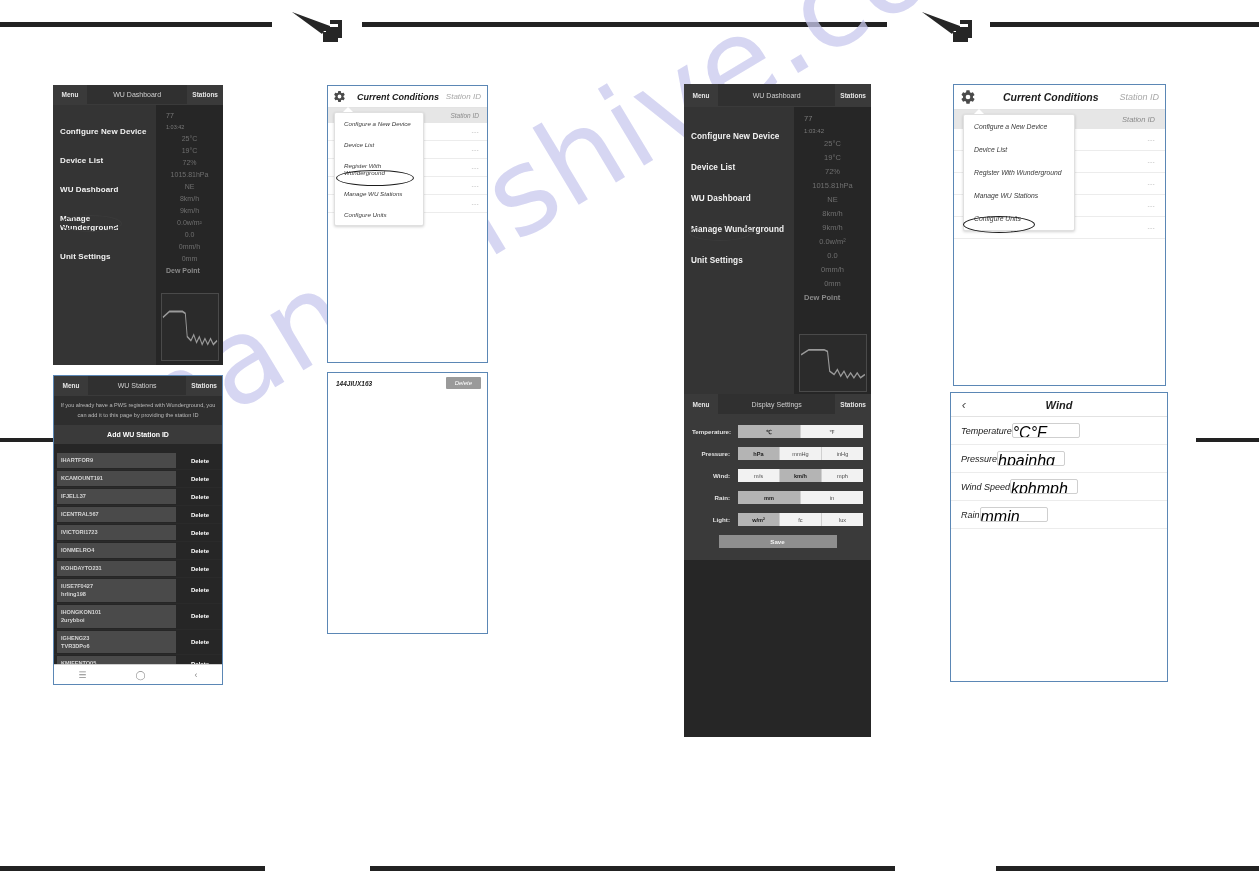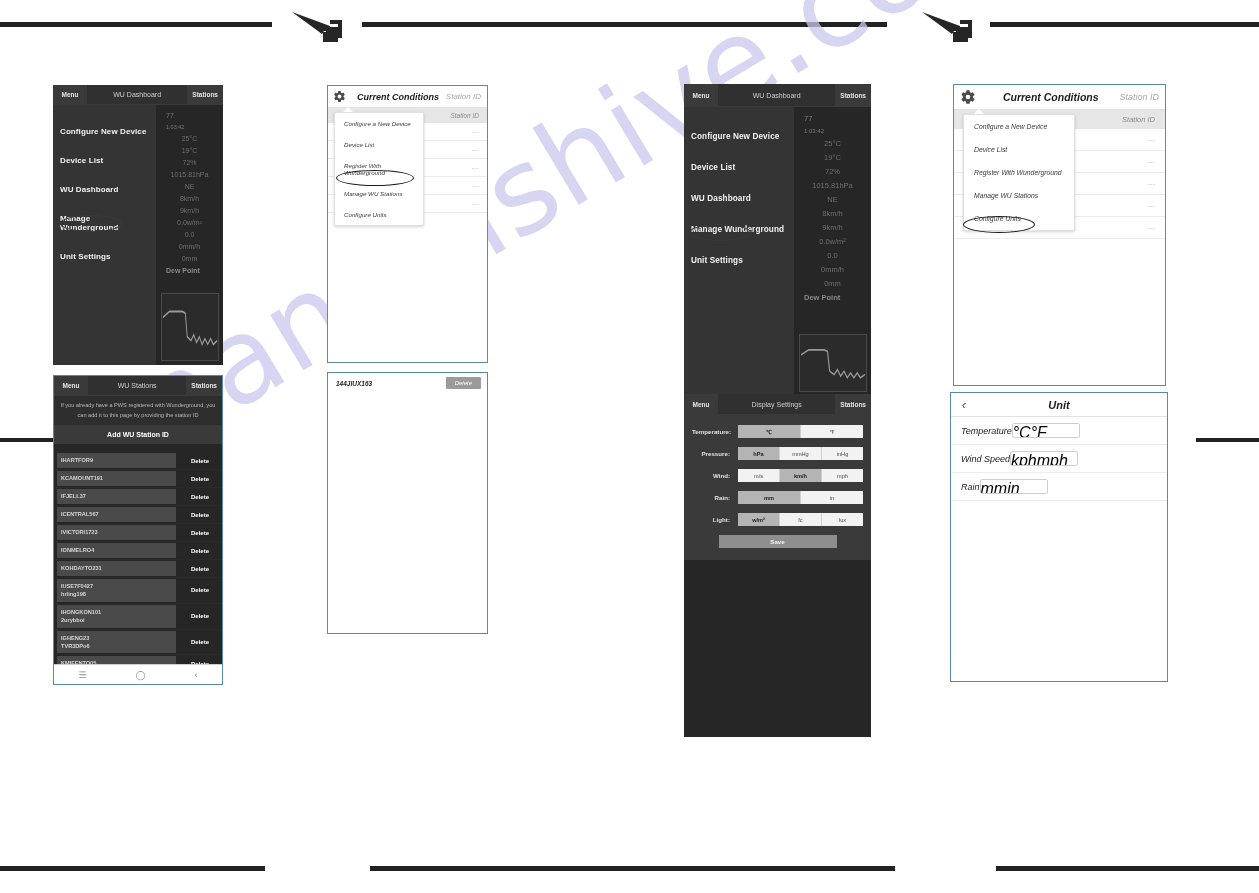--- a/index.html
+++ b/index.html
@@ -534,31 +534,38 @@
       <div class="mi" style="font-size:6.8px;padding:8px 10px;">Register With Wunderground</div>
       <div class="mi" style="font-size:6.8px;padding:8px 10px;">Manage WU Stations</div>
       <div class="mi" style="font-size:6.8px;padding:8px 10px;">Configure Units</div>
     </div>
     <div class="ann-ellipse light" style="left:9px;top:131px;width:72px;height:17px;z-index:7;"></div>
   </div>
 
   <div class="screen bordered" style="left:950px;top:392px;width:218px;height:290px;">
     <div class="unit-top">
       <div class="unit-back">‹</div>
-      <div class="unit-title">Unit</div>
+      <div class="unit-title">Wind</div>
     </div>
 
     <div class="unit-row">
       <span class="unit-label">Temperature</span>
       <span class="useg">
         <span>°C</span>
         <span class="on">°F</span>
       </span>
     </div>
 
+    <div class="unit-row">
+      <span class="unit-label">Pressure</span>
+      <span class="useg">
+        <span>hpa</span>
+        <span class="on">inhg</span>
+      </span>
+    </div>
 
     <div class="unit-row">
       <span class="unit-label">Wind Speed</span>
       <span class="useg">
         <span>kph</span>
         <span class="on">mph</span>
       </span>
     </div>
 
     <div class="unit-row">

